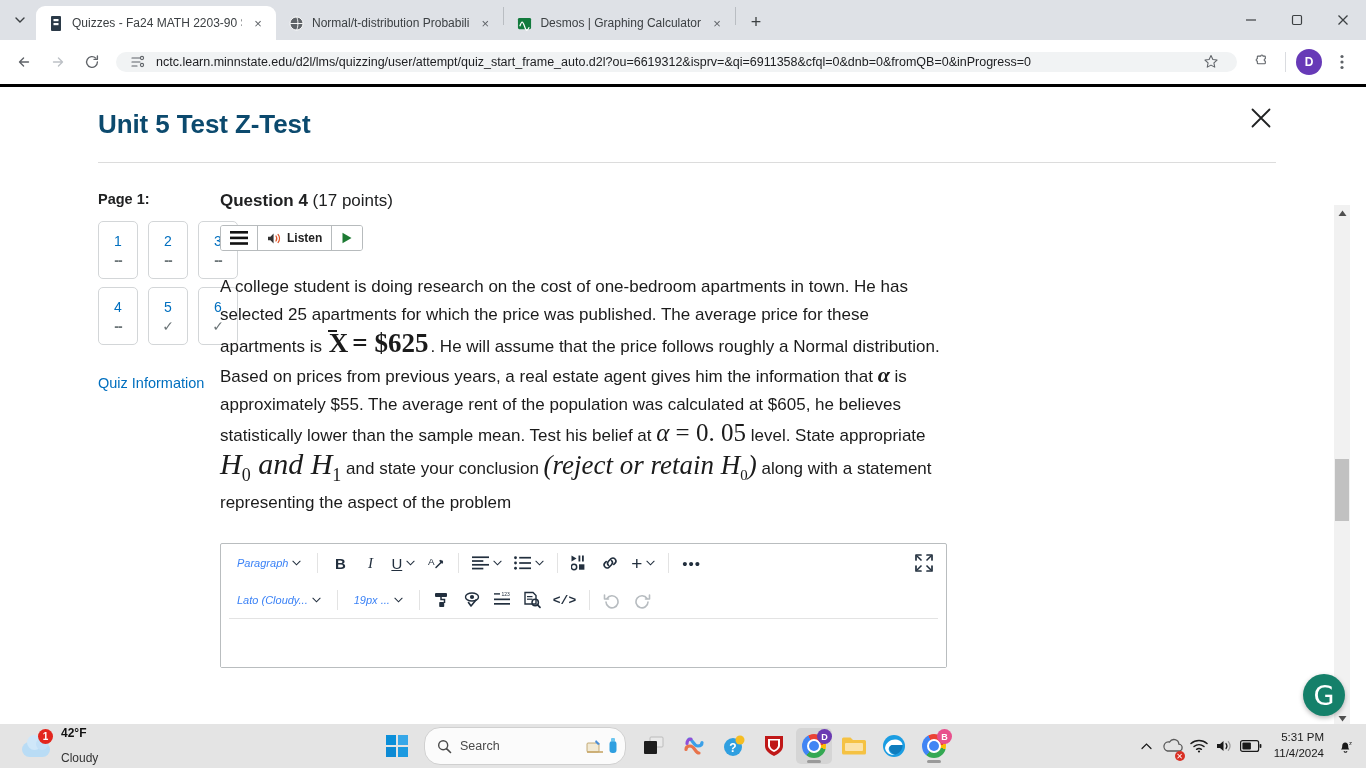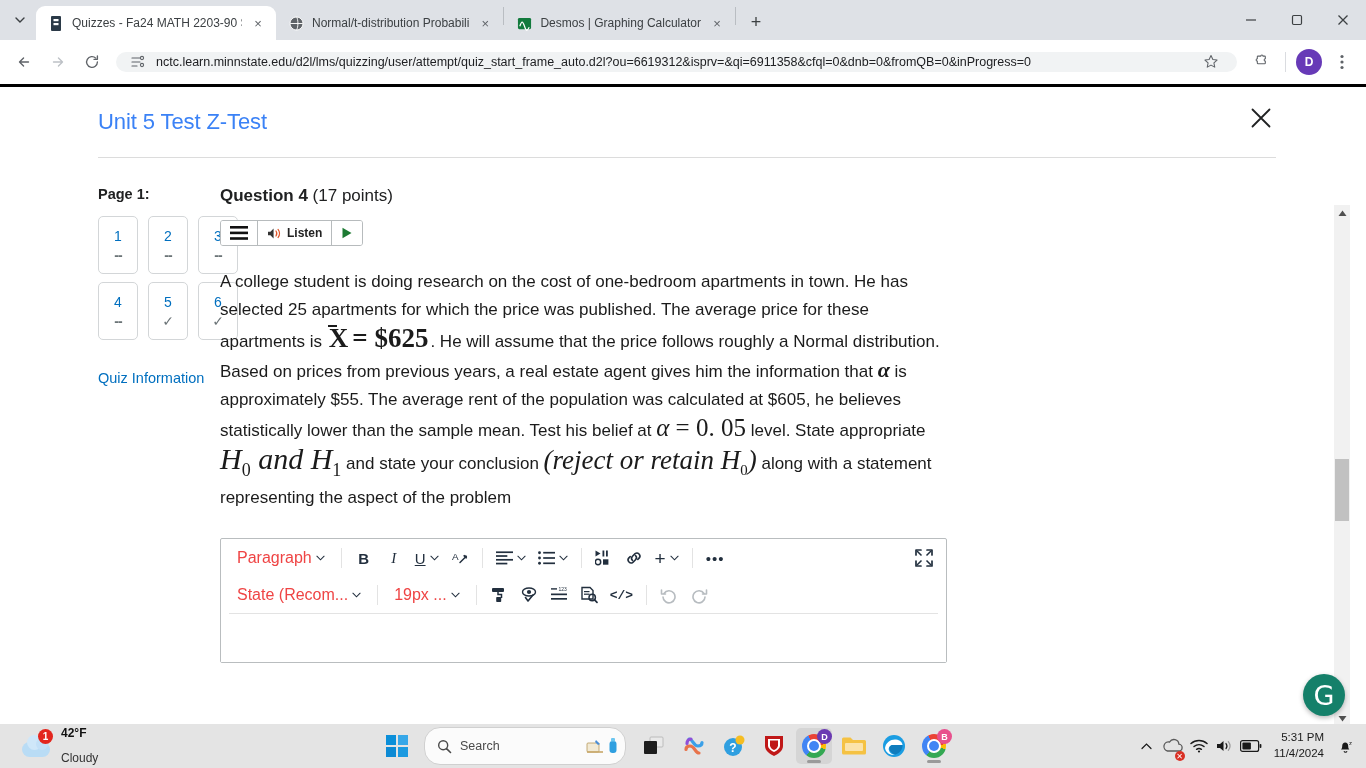--- a/index.html
+++ b/index.html
@@ -78,21 +78,21 @@
 
   
   .page {
     position: absolute; left: 0; top: 84px; width: 1366px; height: 640px;
     background: #ffffff; border-top: 3px solid #000;
   }
   .quiz-header {
     position: relative; padding: 22px 0 0 0; margin: 0 90px 0 98px;
   }
   .quiz-title {
-    font-size: 22px; font-weight: normal; color: #3b82f6; letter-spacing: -0.1px;
+    font-size: 26px; font-weight: bold; color: #0c4a6e; letter-spacing: -0.1px;
   }
   .quiz-header-rule { border-bottom: 1px solid #dcdcdc; margin-top: 22px; }
   .close-x {
     position: absolute; right: 0; top: 16px; width: 30px; height: 30px;
     display: flex; align-items: center; justify-content: center;
     font-size: 26px; color: #202122; line-height: 1; font-weight: 300;
   }
 
   .quiz-body { display: flex; margin-top: 28px; }
   .qnav { width: 220px; padding-left: 98px; flex: 0 0 220px; }
@@ -153,21 +153,21 @@
   .ed-row {
     display: flex; align-items: center; height: 36px; padding: 0 8px; gap: 2px;
   }
   .ed-row.row1 { height: 38px; }
   .ed-item {
     height: 28px; min-width: 28px; padding: 0 5px; border-radius: 3px;
     display: flex; align-items: center; justify-content: center; gap: 4px;
     color: #222f3e; font-size: 13px;
   }
   .ed-item.wide { padding: 0 8px; }
-  .ed-label { font-size: 16px; color: #ef4444; white-space: nowrap; }
+  .ed-label { font-size: 11px; color: #3b82f6; white-space: nowrap; font-style: italic; }
   .ed-chev { font-size: 9px; color: #222f3e; }
   .ed-sep { width: 1px; height: 20px; background: #e3e3e3; margin: 0 6px; }
   .ed-spacer { flex: 1 1 auto; }
   .ed-dim { color: #b7bcc0; }
   .ed-divider { border-top: 1px solid #e3e3e3; margin: 0 8px; }
   .ed-body { height: 48px; background: #fff; }
 
   
   .content-scrollbar {
     position: absolute; right: 16px; top: 118px; width: 16px; height: 522px;
@@ -564,21 +564,21 @@
             <div class="ed-item">
               <svg width="18" height="18" viewBox="0 0 18 18">
                   <path d="M1 6V1h5M17 12v5h-5M12 1h5v5M6 17H1v-5" stroke="#222f3e" stroke-width="1.7" fill="none" stroke-linecap="round" stroke-linejoin="round"></path>
                   <path d="M2 2l4.5 4.5M16 16l-4.5-4.5M16 2l-4.5 4.5M2 16l4.5-4.5" stroke="#222f3e" stroke-width="1.5"></path>
                 </svg>
             </div>
           </div>
 
           <div class="ed-row row2">
             <div class="ed-item wide">
-              <span class="ed-label">State (Recom...</span>
+              <span class="ed-label">Lato (Cloudy...</span>
               <span class="ed-chev">
                 <svg width="9" height="6" viewBox="0 0 10 6">
                     <path d="M1 1l4 4 4-4" stroke="#222f3e" stroke-width="1.2" fill="none" stroke-linecap="round"></path>
                   </svg>
               </span>
             </div>
             <div class="ed-sep"></div>
             <div class="ed-item wide">
               <span class="ed-label">19px ...</span>
               <span class="ed-chev">

